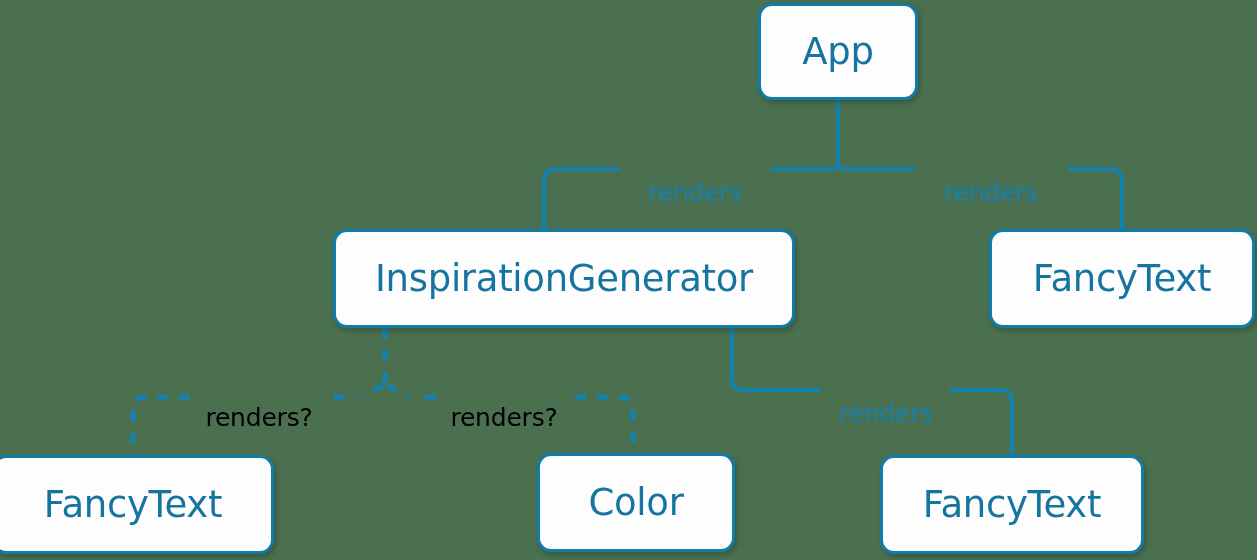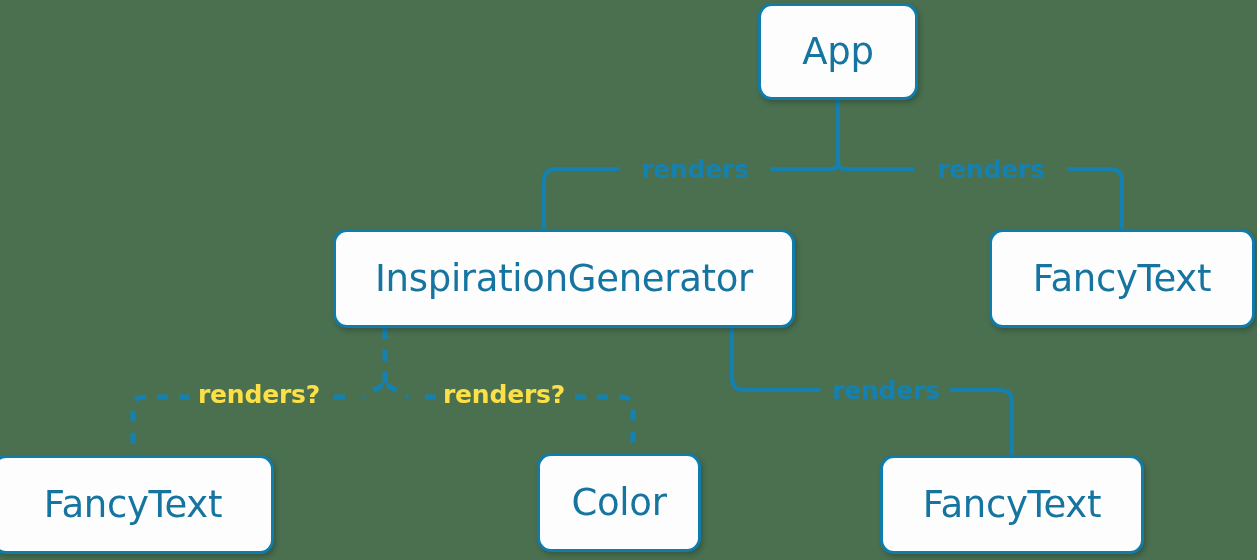--- a/index.html
+++ b/index.html
@@ -43,28 +43,29 @@
     font-size: 37px;
     font-weight: 400;
     letter-spacing: -0.3px;
     line-height: 1;
     white-space: nowrap;
   }
   .edge-label {
     position: absolute;
     color: #1481b0;
     font-size: 25px;
-    font-weight: 700;
+    font-weight: 400;
     letter-spacing: -0.2px;
     white-space: nowrap;
     transform: translate(-50%, -50%);
     line-height: 1;
+    margin-top: 23px;
   }
   .edge-label.dashed-label {
-    color: #fde047;
+    color: #000000;
   }
 </style>
 </head>
 <body style="background: rgb(74, 112, 80);">
 
 <div id="diagram-root">
 
   <svg id="edge-layer" viewBox="0 0 1257 560" xmlns="http://www.w3.org/2000/svg">
 
     <path d="M 838 100 L 838 162 Q 838 169 831 169" fill="none" stroke="#1481b0" stroke-width="4" stroke-linecap="round"></path>
@@ -92,21 +93,21 @@
   </div>
 
   <div class="node" style="left:989px; top:229px; width:266px; height:99px;">
     <span class="node-label">FancyText</span>
   </div>
 
   <div class="node" style="left:-8px; top:455px; width:282px; height:99px;">
     <span class="node-label">FancyText</span>
   </div>
 
-  <div class="node" style="left:537px; top:453px; width:164px; height:99px;">
+  <div class="node" style="left:537px; top:453px; width:198px; height:99px;">
     <span class="node-label">Color</span>
   </div>
 
   <div class="node" style="left:880px; top:455px; width:264px; height:99px;">
     <span class="node-label">FancyText</span>
   </div>
 
   <span class="edge-label" style="left:695px; top:169px;">renders</span>
 
   <span class="edge-label" style="left:991px; top:169px;">renders</span>

